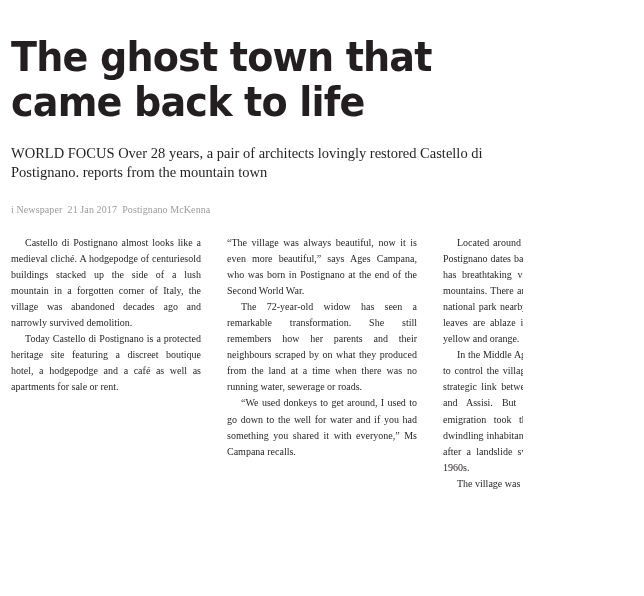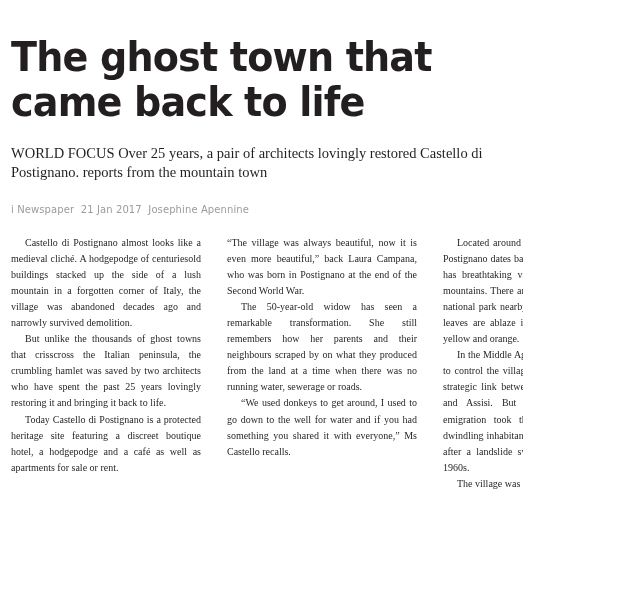--- a/index.html
+++ b/index.html
@@ -56,21 +56,21 @@
   
   .byline {
     font-family: "DejaVu Sans", "Liberation Sans", sans-serif;
     font-size: 10px;
     line-height: 13px;
     color: #9b9b9b;
     margin: 0;
     padding-top: 21px;
     letter-spacing: 0.1px;
   }
-  .byline span { white-space: pre; }
+  .byline span { white-space: pre; font-family: Liberation Serif, serif; }
 
   
   .columns {
     display: flex;
     flex-direction: row;
     gap: 26px;
     padding-top: 19px;
     height: 392px;
     overflow: hidden;
   }
@@ -99,36 +99,35 @@
     text-indent: 0;
   }
 </style>
 </head>
 <body>
 
 <div class="page">
 
   <h1 class="headline">The ghost town that came back to life</h1>
 
-  <p class="standfirst">WORLD FOCUS Over 25 years, a pair of architects lovingly restored Castello di Postignano. reports from the mountain town</p>
+  <p class="standfirst">WORLD FOCUS Over 28 years, a pair of architects lovingly restored Castello di Postignano. reports from the mountain town</p>
 
   <p class="byline">
-    <span>i Newspaper</span><span>&nbsp;&nbsp;</span><span>21 Jan 2017</span><span>&nbsp;&nbsp;</span><span>Josephine Apennine</span>
+    <span>i Newspaper</span><span>&nbsp;&nbsp;</span><span>21 Jan 2017</span><span>&nbsp;&nbsp;</span><span>Postignano McKenna</span>
   </p>
 
   <div class="columns">
     <div class="column">
         <p>Castello di Postignano almost looks like a medieval cliché. A hodgepodge of centuriesold buildings stacked up the side of a lush mountain in a forgotten corner of Italy, the village was abandoned decades ago and narrowly survived demolition.</p>
-        <p>But unlike the thousands of ghost towns that crisscross the Italian peninsula, the crumbling hamlet was saved by two architects who have spent the past 25 years lovingly restoring it and bringing it back to life.</p>
         <p>Today Castello di Postignano is a protected heritage site featuring a discreet boutique hotel, a hodgepodge and a café as well as apartments for sale or rent.</p>
       </div>
     <div class="column no-indent-first">
-        <p>“The village was always beautiful, now it is even more beautiful,” back Laura Campana, who was born in Postignano at the end of the Second World War.</p>
-        <p>The 50-year-old widow has seen a remarkable transformation. She still remembers how her parents and their neighbours scraped by on what they produced from the land at a time when there was no running water, sewerage or roads.</p>
-        <p>“We used donkeys to get around, I used to go down to the well for water and if you had something you shared it with everyone,” Ms Castello recalls.</p>
+        <p>“The village was always beautiful, now it is even more beautiful,” says Ages Campana, who was born in Postignano at the end of the Second World War.</p>
+        <p>The 72-year-old widow has seen a remarkable transformation. She still remembers how her parents and their neighbours scraped by on what they produced from the land at a time when there was no running water, sewerage or roads.</p>
+        <p>“We used donkeys to get around, I used to go down to the well for water and if you had something you shared it with everyone,” Ms Campana recalls.</p>
       </div>
     <div class="column">
         <p>Located around 100 miles north of Rome, Postignano dates back to the ninth century and has breathtaking views across the Apennine mountains. There are hiking trails leading to a national park nearby and across the valley the leaves are ablaze in vibrant autumn hues of yellow and orange.</p>
         <p>In the Middle Ages warring families battled to control the village, which offered a critical strategic link between towns such as Spoleto and Assisi. But over time poverty and emigration took their toll and the town's dwindling inhabitants were forced to move out after a landslide swept through in the early 1960s.</p>
         <p>The village was in ruins when</p>
       </div>
   </div>
 
 </div>
 

